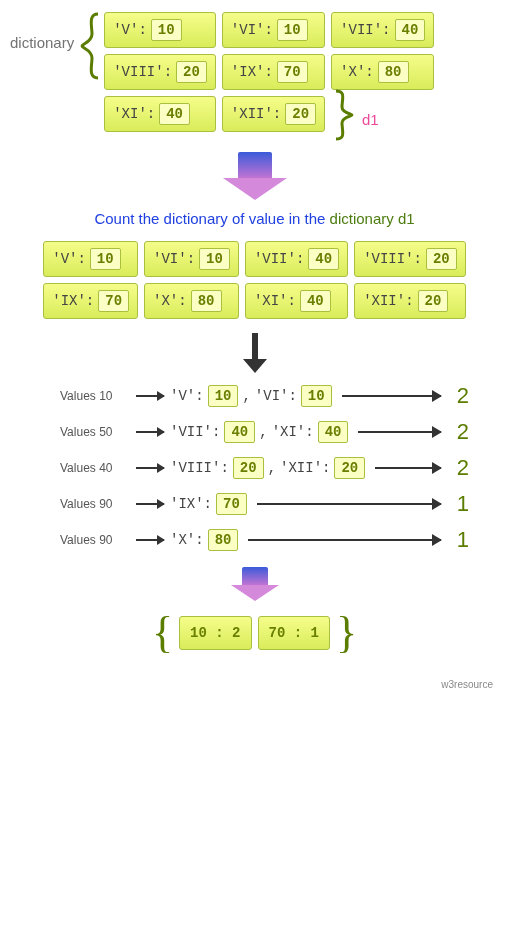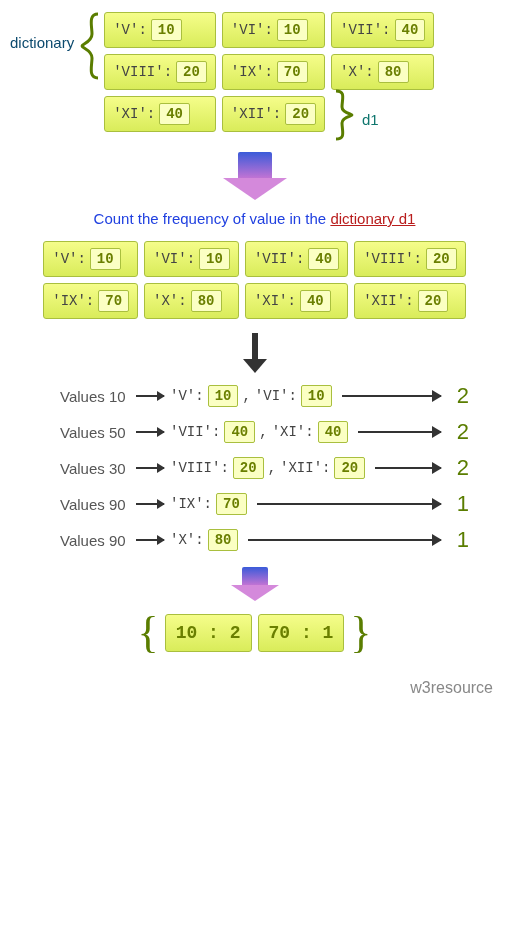--- a/index.html
+++ b/index.html
@@ -8,21 +8,21 @@
     padding: 12px 10px 20px 10px;
     font-family: Arial, Helvetica, sans-serif;
     font-size: 14px;
     width: 509px;
     background: #fff;
     color: #333;
   }
   .container { width: 100%; }
   
   .top-row { display: flex; align-items: flex-start; margin-bottom: 6px; }
-  .label-dict { color:#0c4a6e; font-size:15px; margin-right:4px; margin-top:22px;}
+  .label-dict { color:#737373; font-size:15px; margin-right:4px; margin-top:22px;}
   .brace-svg { flex-shrink:0; }
   .dict-grid {
     display: grid;
     grid-template-columns: repeat(3, auto);
     gap: 6px 6px;
   }
   .cell {
     background: linear-gradient(to bottom,#f5fd8a 0%,#d9ec5a 100%);
     border: 1px solid #a9bf3e;
     border-radius: 3px;
@@ -38,53 +38,53 @@
     display:inline-block;
     border:1px solid #a9bf3e;
     background:#fbffc3;
     border-radius:2px;
     padding:2px 6px;
     margin-left:4px;
     color:#6a7f00;
     font-weight:bold;
   }
   .d1-row { display:flex; align-items:center; margin-top:-4px;}
-  .d1-label { color:#0f766e; font-size:15px; margin-left:6px; margin-top:8px;}
+  .d1-label { color:#ec4899; font-size:15px; margin-left:6px; margin-top:8px;}
   
   .arrow-center { text-align:center; margin:14px 0 10px 0;}
   .arrow-grad-stem {
     width:34px; height:26px; margin:0 auto;
     background: linear-gradient(to bottom,#3a5bd9 0%,#c173d4 100%);
     border-radius:2px 2px 0 0;
   }
   .arrow-grad-head {
     width:0;height:0;margin:0 auto;
     border-left:32px solid transparent;
     border-right:32px solid transparent;
     border-top:22px solid #d489db;
   }
   .caption1 { text-align:center; margin:6px 0 14px 0; font-size:15px;}
   .caption1 .blue{color:#2040e0;}
-  .caption1 .green{color:#b91c1c;text-decoration:underline;}
+  .caption1 .green{color:#4d7c0f;}
   
   .flat-wrap { margin:0 auto; width:max-content;}
   .flat-grid { display:grid; grid-template-columns:repeat(4,auto); gap:6px;}
   
   .arrow-simple { margin:14px auto 10px auto; width:24px;}
   .arrow-simple .stem{ width:6px;height:26px;background:#333;margin:0 auto;}
   .arrow-simple .head{
     width:0;height:0;margin:0 auto;
     border-left:12px solid transparent;
     border-right:12px solid transparent;
     border-top:14px solid #333;
   }
   
   .freq-area { margin:0 30px 0 50px;}
   .freq-row { display:flex; align-items:center; margin:10px 0;}
-  .freq-label { color:#555; font-size:15px; min-width:70px; }
+  .freq-label { color:#555; font-size:12px; min-width:70px; }
   .freq-arrow {
     display:inline-block; width:28px; height:2px; background:#333; position:relative; margin:0 6px;
   }
   .freq-arrow::after{
     content:""; position:absolute; right:-1px; top:-4px;
     border-left:8px solid #333; border-top:5px solid transparent; border-bottom:5px solid transparent;
   }
   .pair{
     display:flex; align-items:center; font-family:"Courier New",monospace; font-size:14px; color:#444;
   }
@@ -97,23 +97,23 @@
     border-left:10px solid #333; border-top:6px solid transparent; border-bottom:6px solid transparent;
   }
   .count { color:#5a7d00; font-size:22px; font-weight:normal; min-width:18px; text-align:right;}
   
   .result-row{ display:flex; align-items:center; justify-content:center; margin-top:8px;}
   .brace-text{ color:#5a7d00; font-size:44px; line-height:1; font-family:"Times New Roman",serif;}
   .result-grid{ display:flex; gap:6px; margin:0 6px;}
   .rcell{
     background: linear-gradient(to bottom,#f5fd8a 0%,#d9ec5a 100%);
     border:1px solid #a9bf3e; border-radius:3px;
-    padding:8px 10px; font-family:"Courier New",monospace; font-size:18px; color:#6a7f00; font-weight:bold;
-  }
-  .footer{ text-align:right; color:#888; font-size:16px; margin-top:24px; padding-right:6px;}
+    padding:8px 10px; font-family:"Courier New",monospace; font-size:14px; color:#6a7f00; font-weight:bold;
+  }
+  .footer{ text-align:right; color:#888; font-size:10px; margin-top:24px; padding-right:6px;}
   
   .arrow-grad-sm .arrow-grad-stem{ width:26px; height:18px;}
   .arrow-grad-sm .arrow-grad-head{ border-left-width:24px; border-right-width:24px; border-top-width:16px;}
 </style>
 </head>
 <body>
 
 <div class="container">
 
   <div class="top-row">
@@ -173,21 +173,21 @@
     </svg>
     <span class="d1-label">d1</span>
   </div>
 
   <div class="arrow-center">
     <div class="arrow-grad-stem"></div>
     <div class="arrow-grad-head"></div>
   </div>
 
   <div class="caption1">
-    <span class="blue">Count the frequency of value in the </span><span class="green">dictionary d1</span>
+    <span class="blue">Count the dictionary of value in the </span><span class="green">dictionary d1</span>
   </div>
 
   <div class="flat-wrap">
     <div id="dict-flat" class="flat-grid">
         <div class="cell">
           <span>'V'</span>
           <span> : </span>
           <span class="valbox">10</span>
         </div>
         <div class="cell">
@@ -242,21 +242,21 @@
         <span class="count">2</span>
       </div>
       <div class="freq-row">
         <span class="freq-label">Values 50</span>
         <span class="freq-arrow"></span>
         <span class="pair"><span>'VII'</span> : <span class="valbox">40</span><span class="comma">,</span><span>'XI'</span> : <span class="valbox">40</span></span>
         <span class="long-arrow"></span>
         <span class="count">2</span>
       </div>
       <div class="freq-row">
-        <span class="freq-label">Values 30</span>
+        <span class="freq-label">Values 40</span>
         <span class="freq-arrow"></span>
         <span class="pair"><span>'VIII'</span> : <span class="valbox">20</span><span class="comma">,</span><span>'XII'</span> : <span class="valbox">20</span></span>
         <span class="long-arrow"></span>
         <span class="count">2</span>
       </div>
       <div class="freq-row">
         <span class="freq-label">Values 90</span>
         <span class="freq-arrow"></span>
         <span class="pair"><span>'IX'</span> : <span class="valbox">70</span></span>
         <span class="long-arrow"></span>

